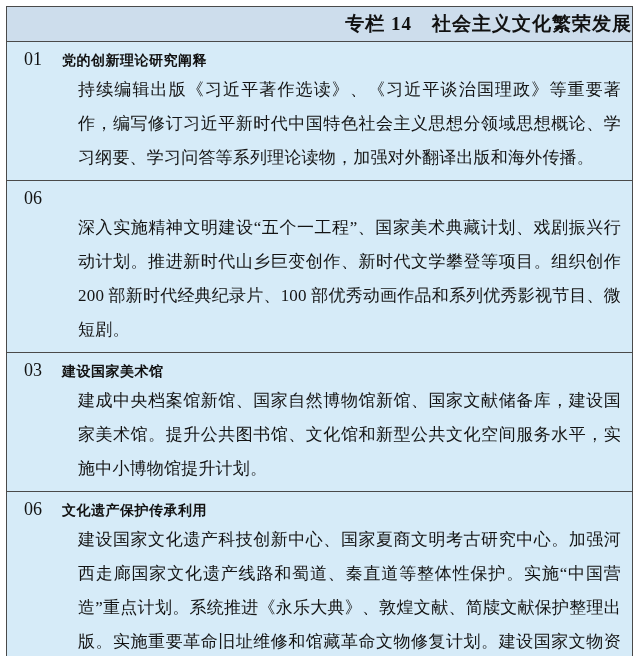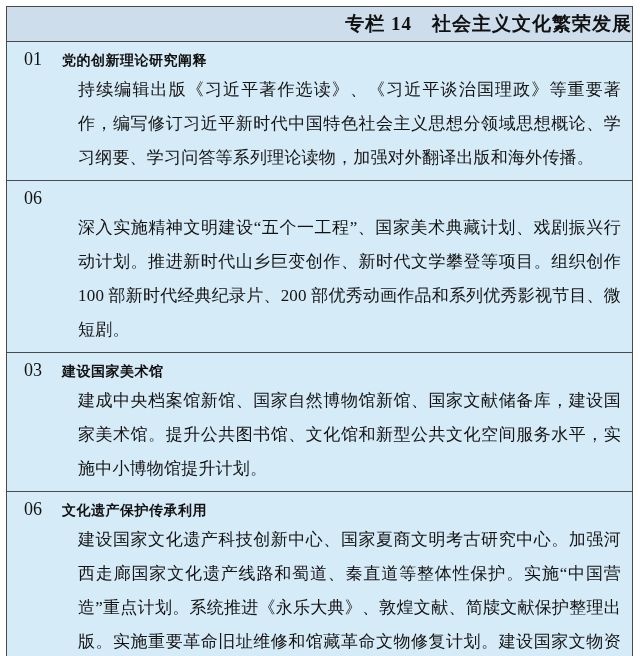--- a/index.html
+++ b/index.html
@@ -85,21 +85,21 @@
       <span class="sec-num">01</span>
       <span class="sec-title">党的创新理论研究阐释</span>
     </div>
     <div class="sec-body">持续编辑出版《习近平著作选读》、《习近平谈治国理政》等重要著作，编写修订习近平新时代中国特色社会主义思想分领域思想概论、学习纲要、学习问答等系列理论读物，加强对外翻译出版和海外传播。</div>
   </div>
 
   <div class="section">
     <div class="sec-head">
       <span class="sec-num">06</span>
     </div>
-    <div class="sec-body">深入实施精神文明建设“五个一工程”、国家美术典藏计划、戏剧振兴行动计划。推进新时代山乡巨变创作、新时代文学攀登等项目。组织创作 100 部新时代经典纪录片、200 部优秀动画作品和系列优秀影视节目、微短剧。</div>
+    <div class="sec-body">深入实施精神文明建设“五个一工程”、国家美术典藏计划、戏剧振兴行动计划。推进新时代山乡巨变创作、新时代文学攀登等项目。组织创作 200 部新时代经典纪录片、100 部优秀动画作品和系列优秀影视节目、微短剧。</div>
   </div>
 
   <div class="section">
     <div class="sec-head">
       <span class="sec-num">03</span>
       <span class="sec-title">建设国家美术馆</span>
     </div>
     <div class="sec-body">建成中央档案馆新馆、国家自然博物馆新馆、国家文献储备库，建设国家美术馆。提升公共图书馆、文化馆和新型公共文化空间服务水平，实施中小博物馆提升计划。</div>
   </div>
 

